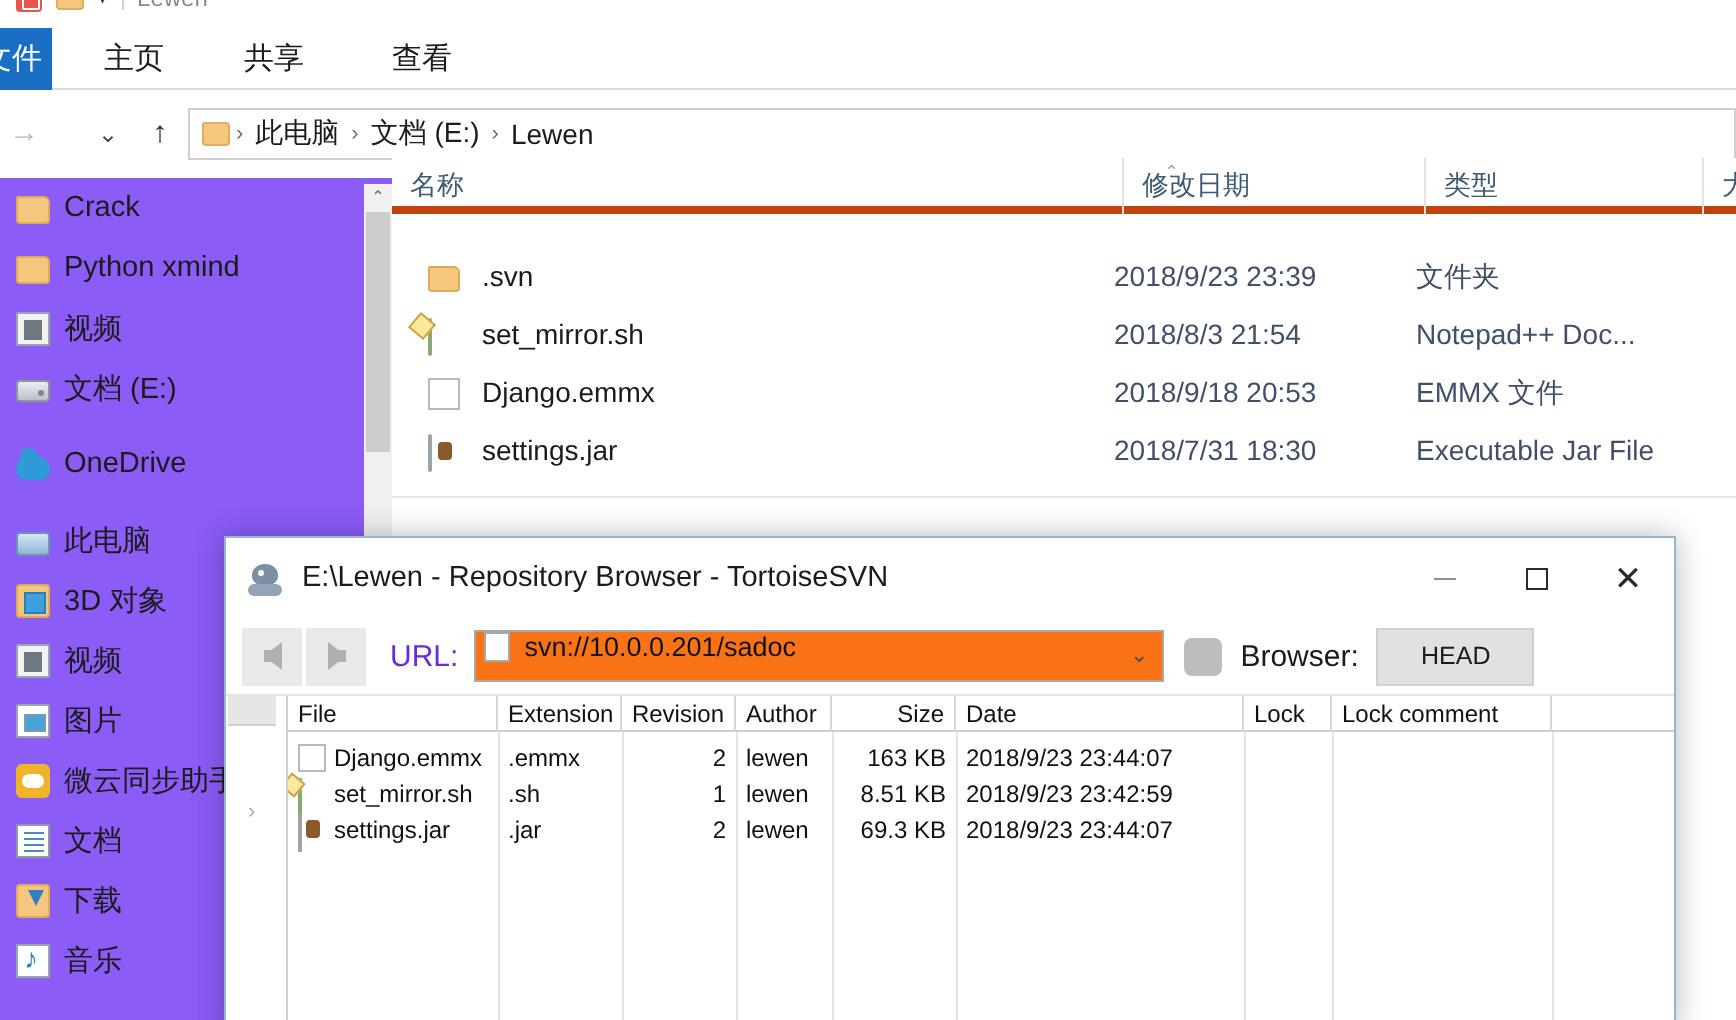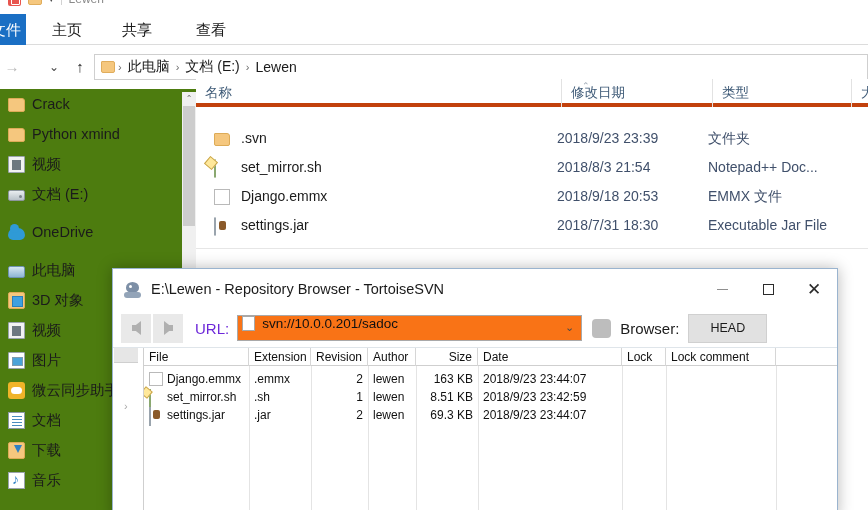--- a/index.html
+++ b/index.html
@@ -76,21 +76,21 @@
   .addr-folder {
     width: 14px; height: 12px; background: #f5c77e;
     border: 1px solid #e0ad5c; border-radius: 1px 2px 2px 2px; margin-right: 2px;
   }
   .crumb { font-size: 14px; color: #1b1b1b; padding: 0 5px; }
   .crumb-sep { font-size: 11px; color: #6a6a6a; padding: 0 1px; }
 
   
   .navpane {
     position: absolute; left: 0; top: 89px; width: 196px; bottom: 0;
-    background: #4d7c0f; overflow: hidden;
+    background: #8b5cf6; overflow: hidden;
   }
   .nav-item {
     position: relative; height: 30px; display: flex; align-items: center;
     padding-left: 8px; font-size: 14.5px; color: #1b1b1b; white-space: nowrap;
   }
   .nav-item.indent { padding-left: 8px; }
   .ni-ico { width: 17px; height: 17px; margin-right: 7px; flex: 0 0 17px; position: relative; }
 
   .ico-folder { background: #f5c77e; border: 1px solid #ddab57; border-radius: 1px 3px 2px 2px; height: 14px; margin-top: 2px; }
   .ico-video { background: #f2f2f2; border: 1px solid #9aa4ad; border-radius: 1px; }

